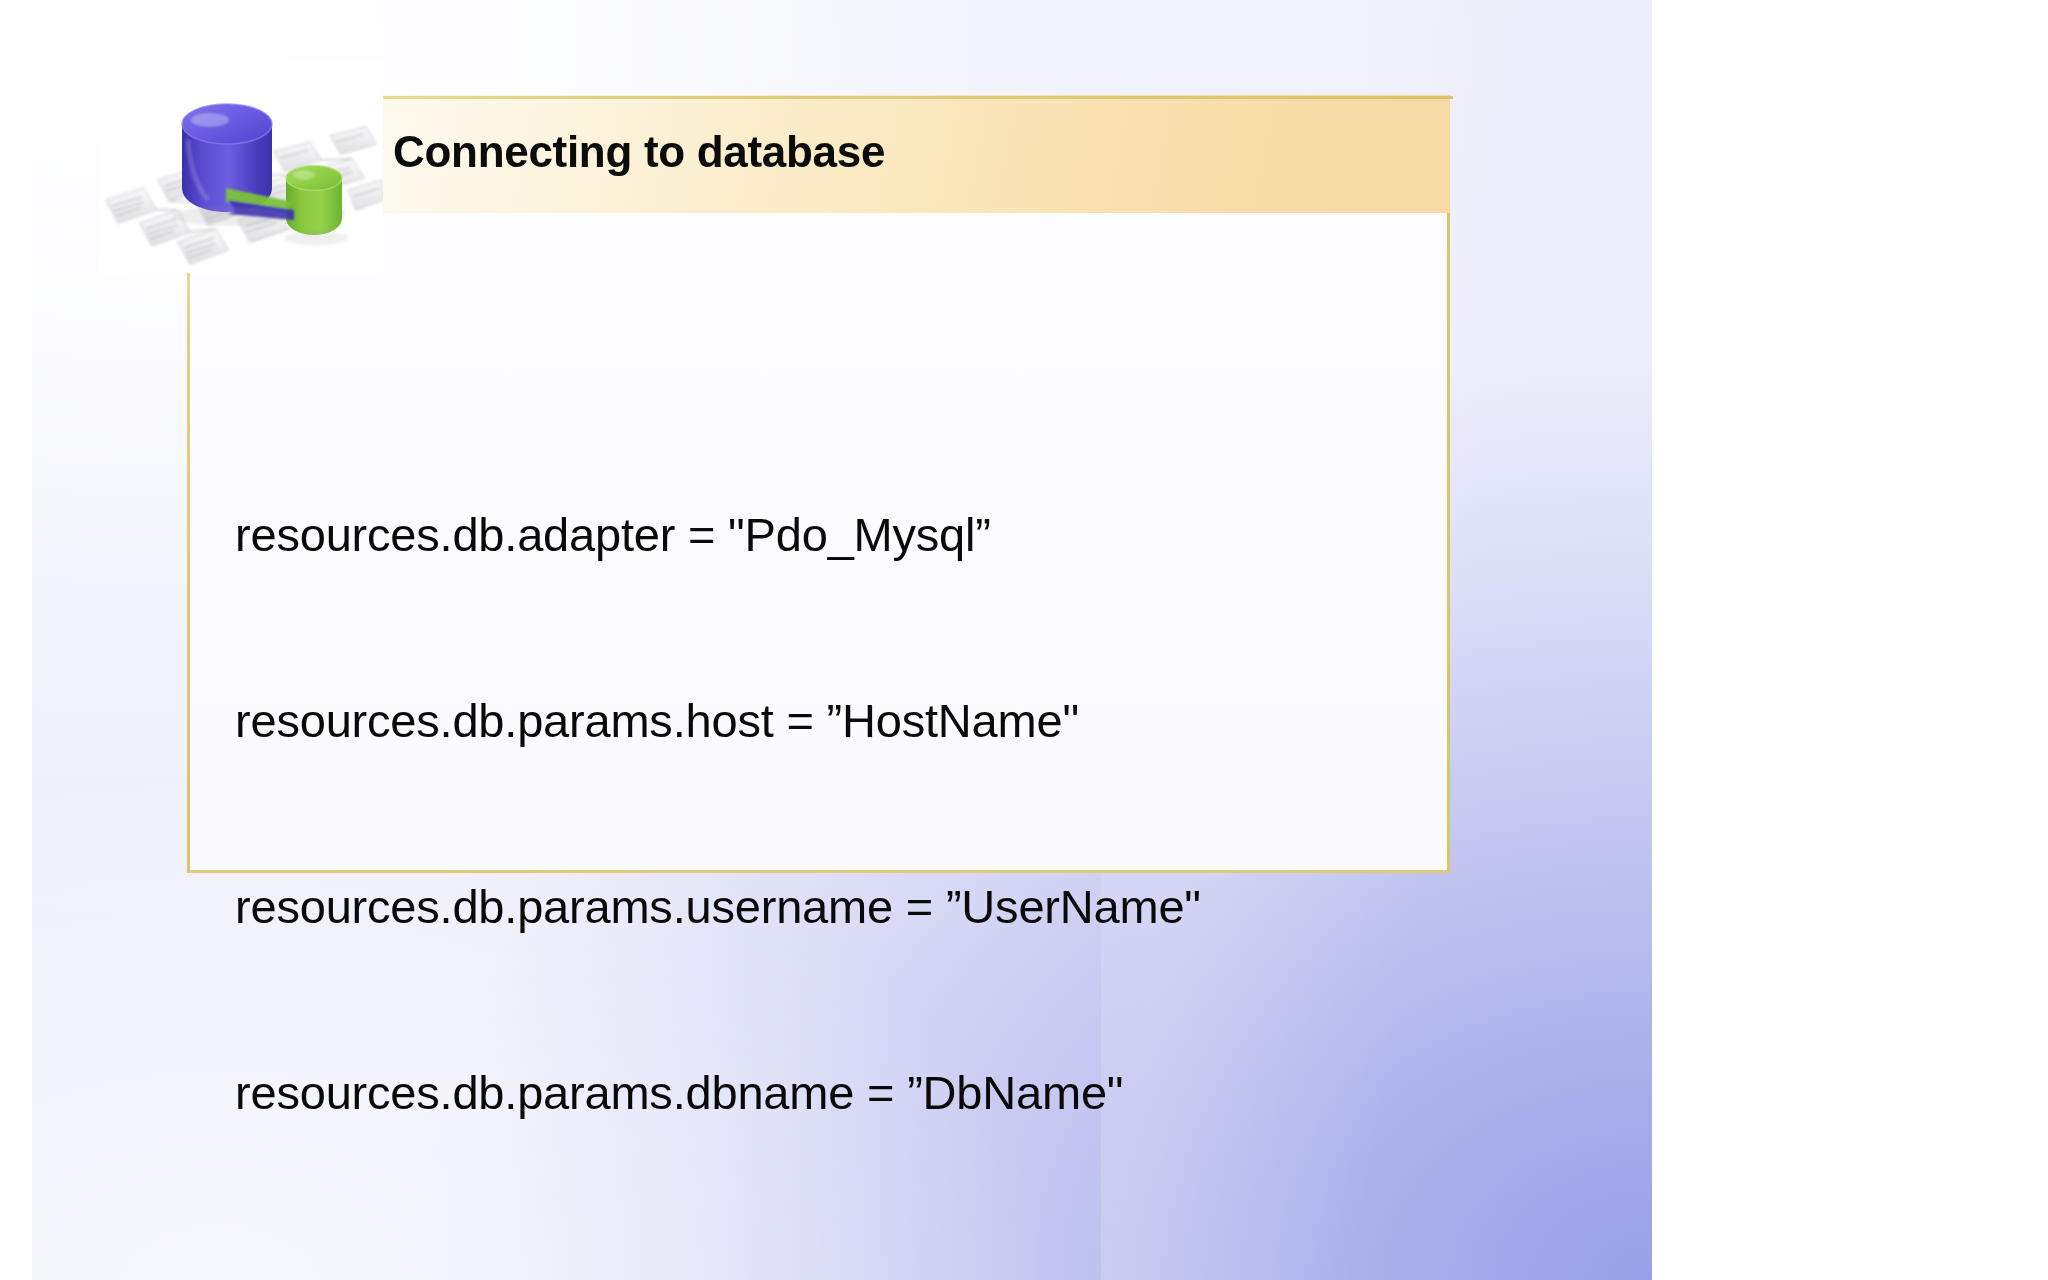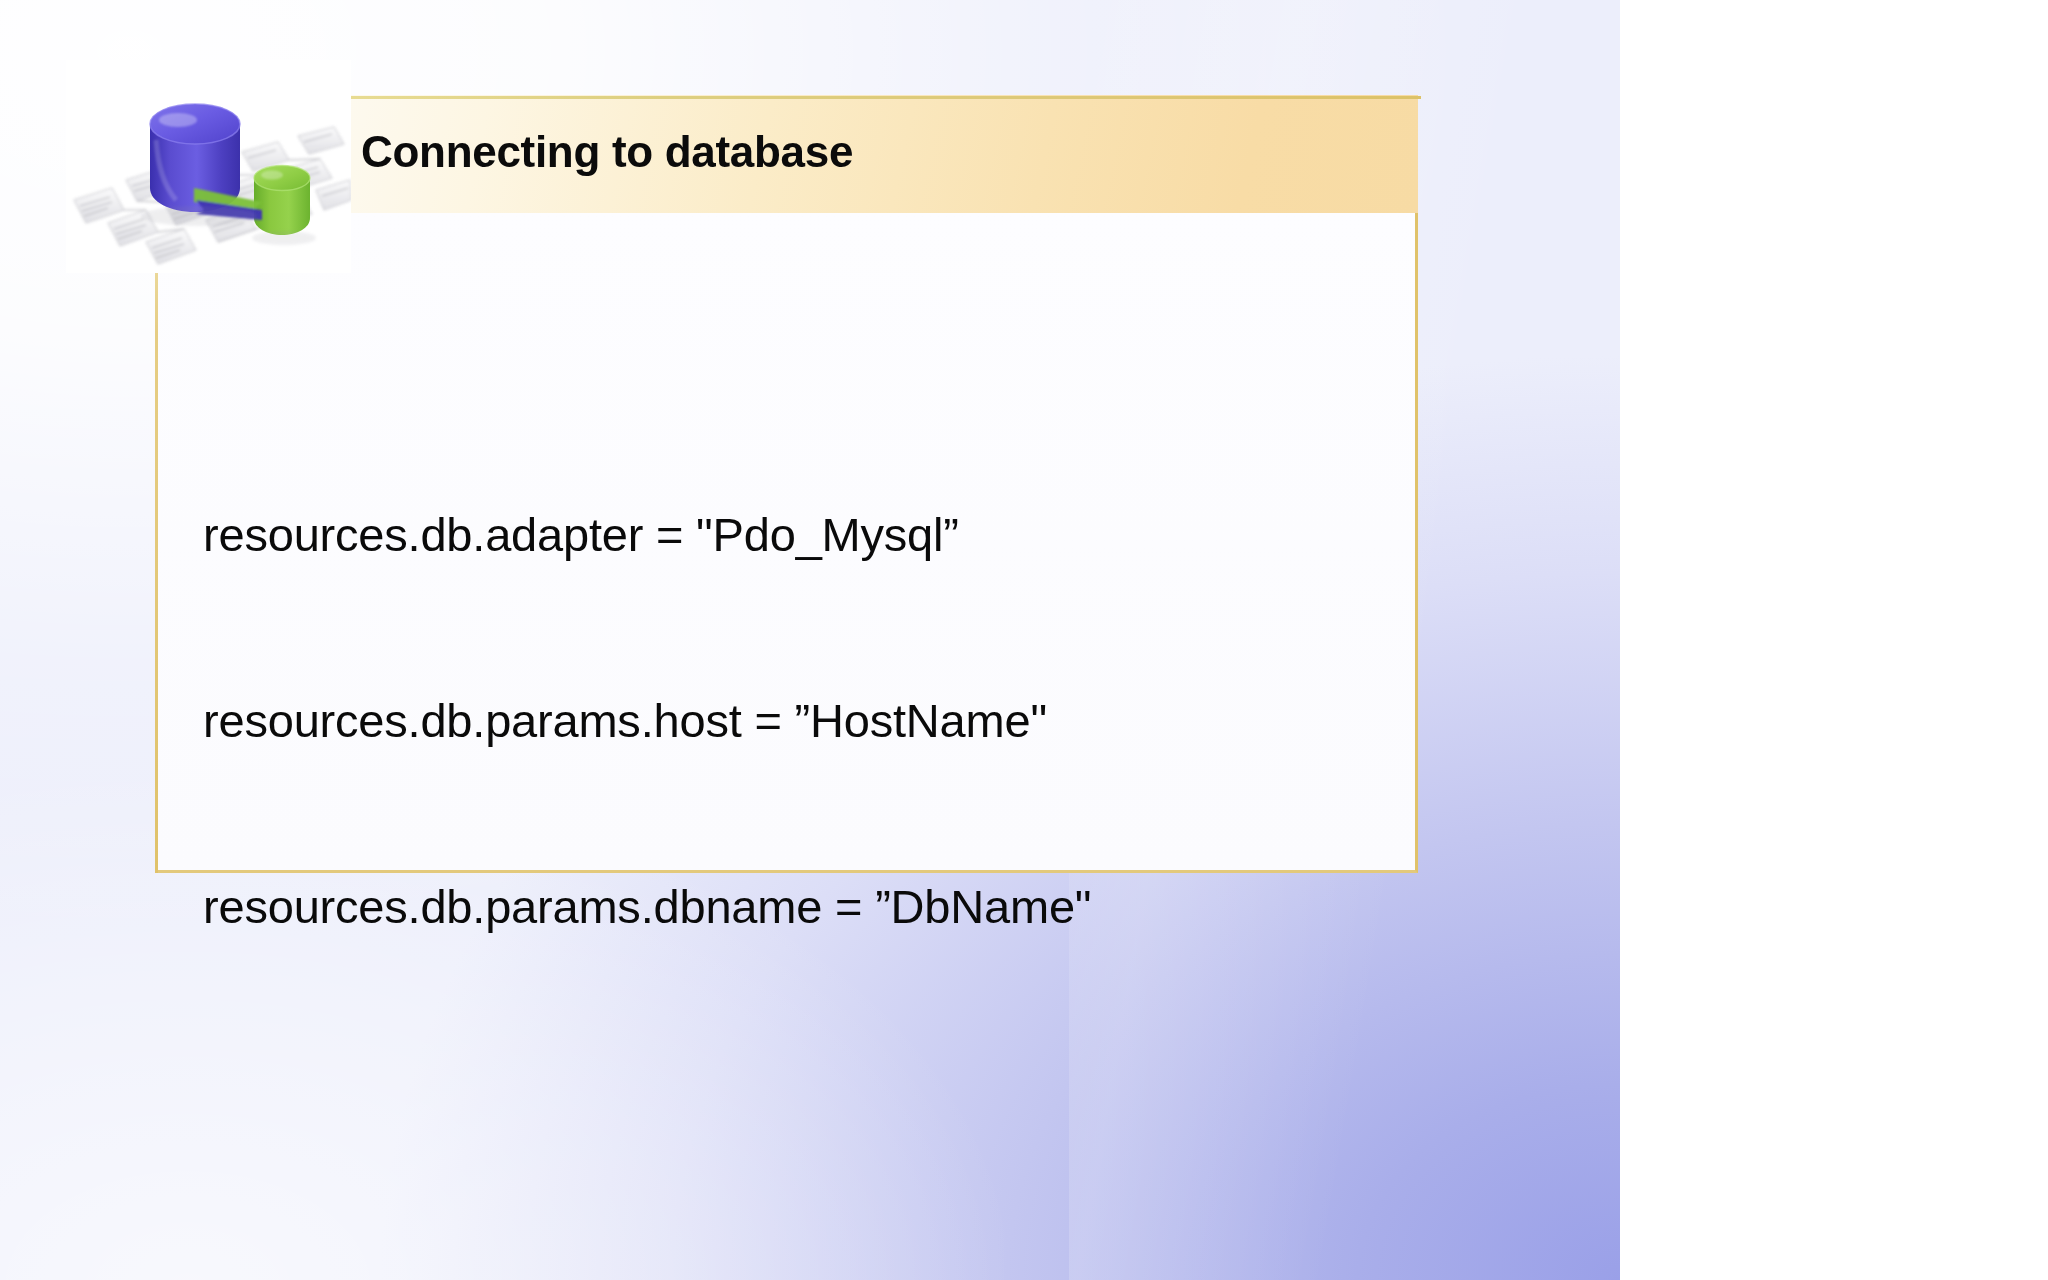--- a/index.html
+++ b/index.html
@@ -32,20 +32,21 @@
           #c3c6f0 42%,
           #dcdef7 65%,
           #eceefb 85%),
       linear-gradient(118deg,
           #fbfbfe 0%,
           #f3f4fd 24%,
           #e6e8fa 46%,
           #d2d5f4 66%,
           #b9bdee 84%,
           #a5aae9 100%);
+    margin-left: 32px;
   }
 
   
   #slide::before {
     content: "";
     position: absolute;
     left: -10%;
     bottom: -18%;
     width: 72%;
     height: 58%;
@@ -314,16 +315,17 @@
       </g>
 
       <ellipse cx="133" cy="156" rx="58" ry="10" fill="#8a8a95" opacity="0.14" filter="url(#softer)"></ellipse>
       <ellipse cx="218" cy="178" rx="32" ry="7" fill="#8a8a95" opacity="0.13" filter="url(#softer)"></ellipse>
     </svg>
   </div>
 
   <div id="code-block">
     <div class="code-line">resources.db.adapter = "Pdo_Mysql”</div>
     <div class="code-line">resources.db.params.host = ”HostName"</div>
+    <div class="code-line">resources.db.params.username = ”UserName"</div>
     <div class="code-line">resources.db.params.dbname = ”DbName"</div>
   </div>
 
 </div>
 
 </body></html>

